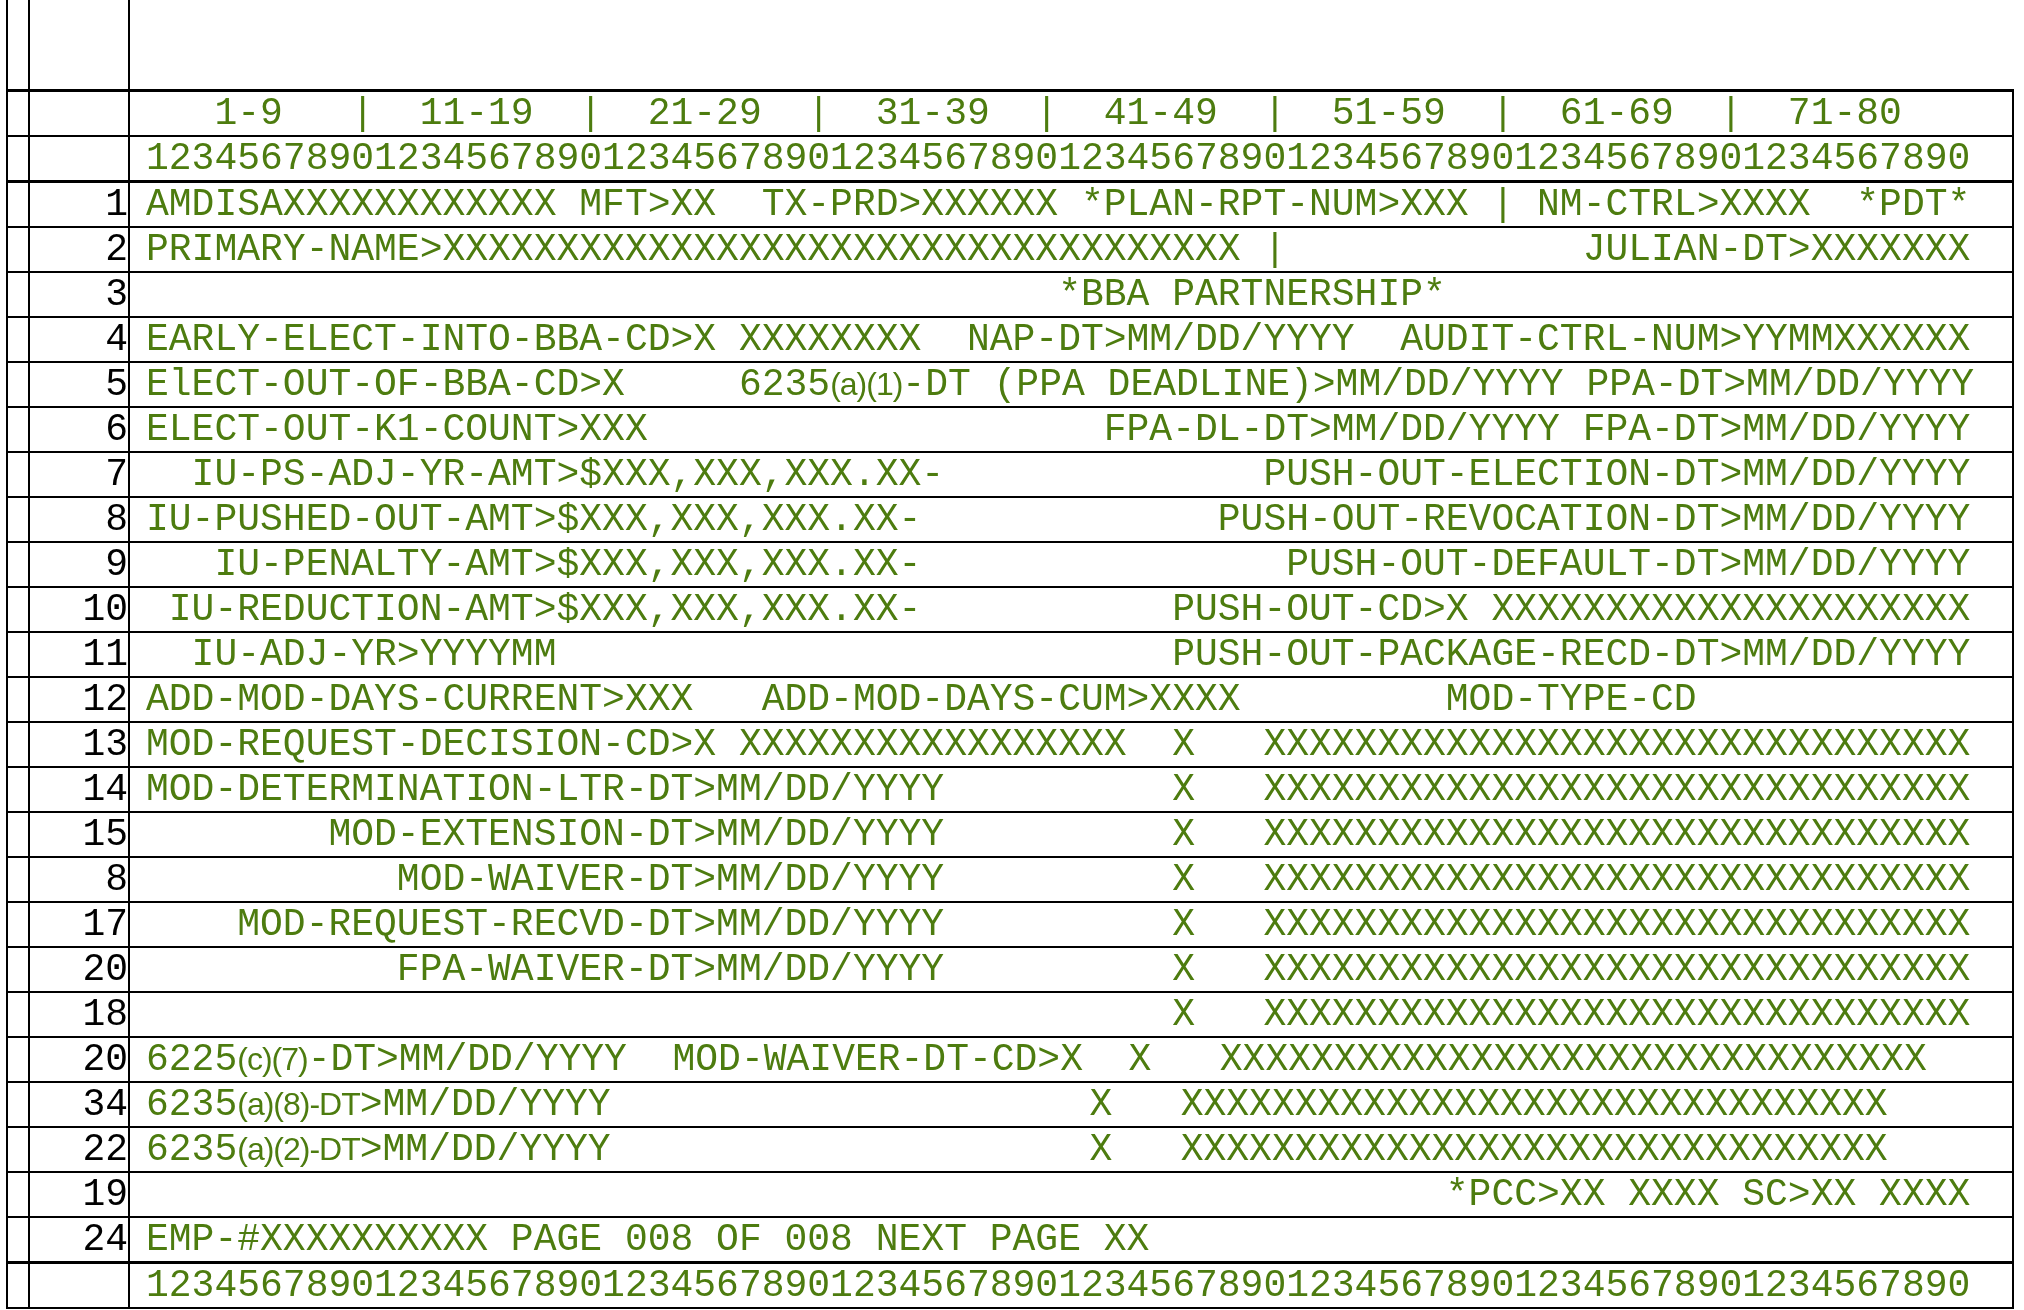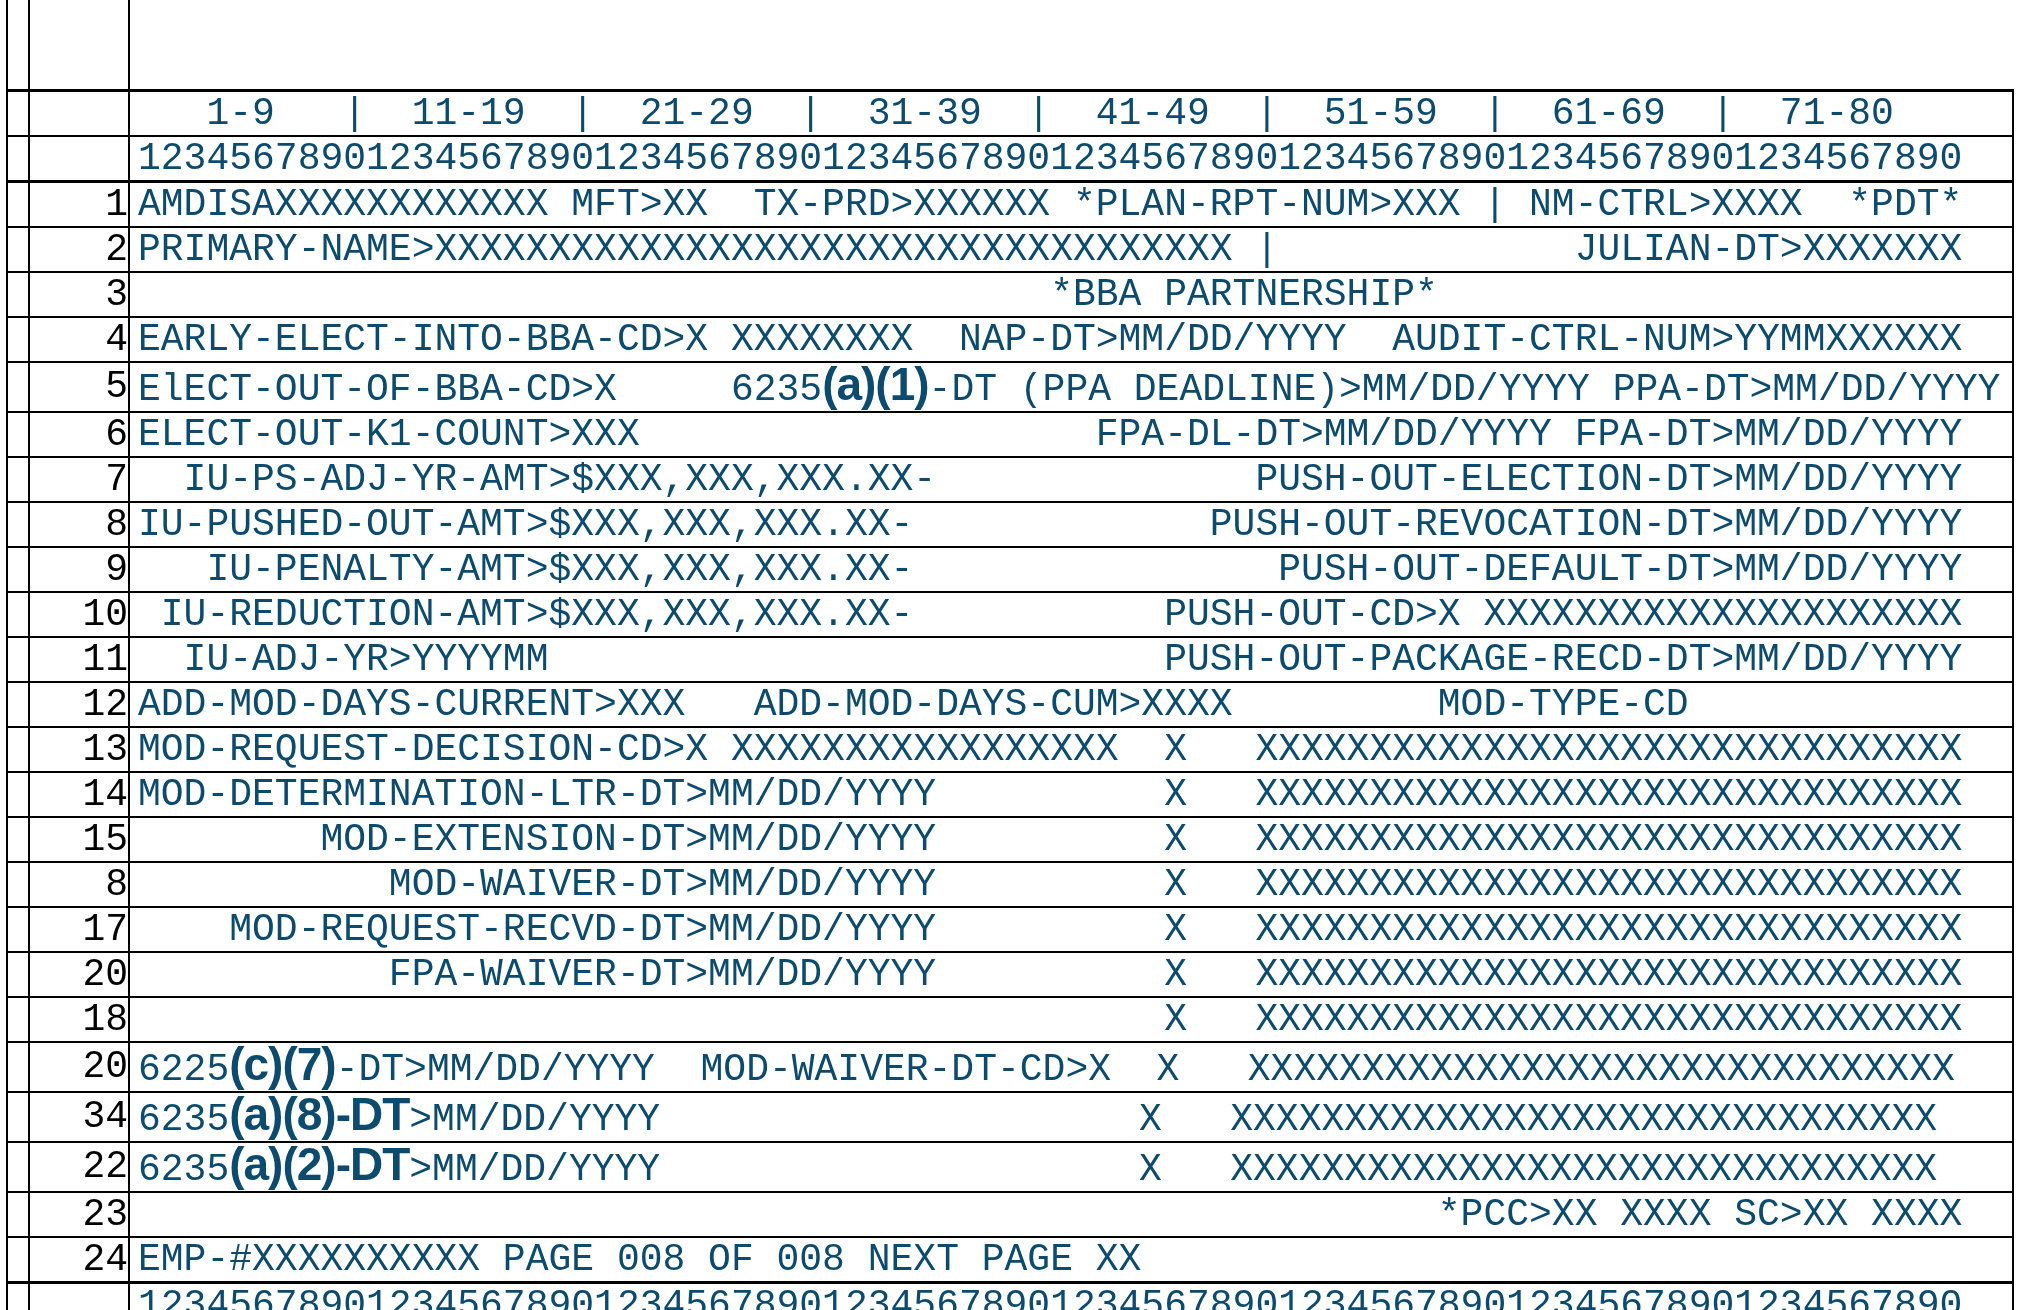--- a/index.html
+++ b/index.html
@@ -8,22 +8,22 @@
   table.screen td{border:2px solid #000;padding:0;vertical-align:middle;overflow:hidden;}
   col.c-edge{width:22px;}
   col.c-num{width:100px;}
   col.c-text{width:1884px;}
   tr.r{height:43px;}
   tr.r-blank{height:90px;}
   tr.r-blank td{border-top:none;border-bottom:3px solid #000;}
   tr.r-blank td.no-r{border-right:none;}
   td.num{text-align:right;padding-right:5px;font-size:38px;color:#000;}
   td.txt pre{margin:0;font-family:"Liberation Mono",monospace;font-size:38px;line-height:43px;
-             color:#0c4a6e;white-space:pre;padding-left:8px;}
-  span.sans{font-family:"Liberation Sans",sans-serif;font-weight:bold;font-size:46px;letter-spacing:-1px;}
+             color:#4d7c0f;white-space:pre;padding-left:16px;}
+  span.sans{font-family:"Liberation Sans",sans-serif;font-weight:normal;font-size:32px;letter-spacing:-1px;}
   tr.thickb td{border-bottom:3px solid #000;}
   tr.thickt td{border-top:3px solid #000;}
 </style>
 </head>
 <body>
 
 <table class="screen">
   <colgroup>
     <col class="c-edge">
       <col class="c-num">
@@ -200,21 +200,21 @@
       </tr>
       <tr class="r ">
         <td></td>
         <td class="num">22</td>
         <td class="txt">
           <pre><span class="mono">6235</span><span class="sans">(a)(2)-DT</span><span class="mono">&gt;MM/DD/YYYY                     X   XXXXXXXXXXXXXXXXXXXXXXXXXXXXXXX</span></pre>
         </td>
       </tr>
       <tr class="r ">
         <td></td>
-        <td class="num">23</td>
+        <td class="num">19</td>
         <td class="txt">
           <pre><span class="mono">                                                         *PCC&gt;XX XXXX SC&gt;XX XXXX</span></pre>
         </td>
       </tr>
       <tr class="r ">
         <td></td>
         <td class="num">24</td>
         <td class="txt">
           <pre><span class="mono">EMP-#XXXXXXXXXX PAGE 008 OF 008 NEXT PAGE XX</span></pre>
         </td>

